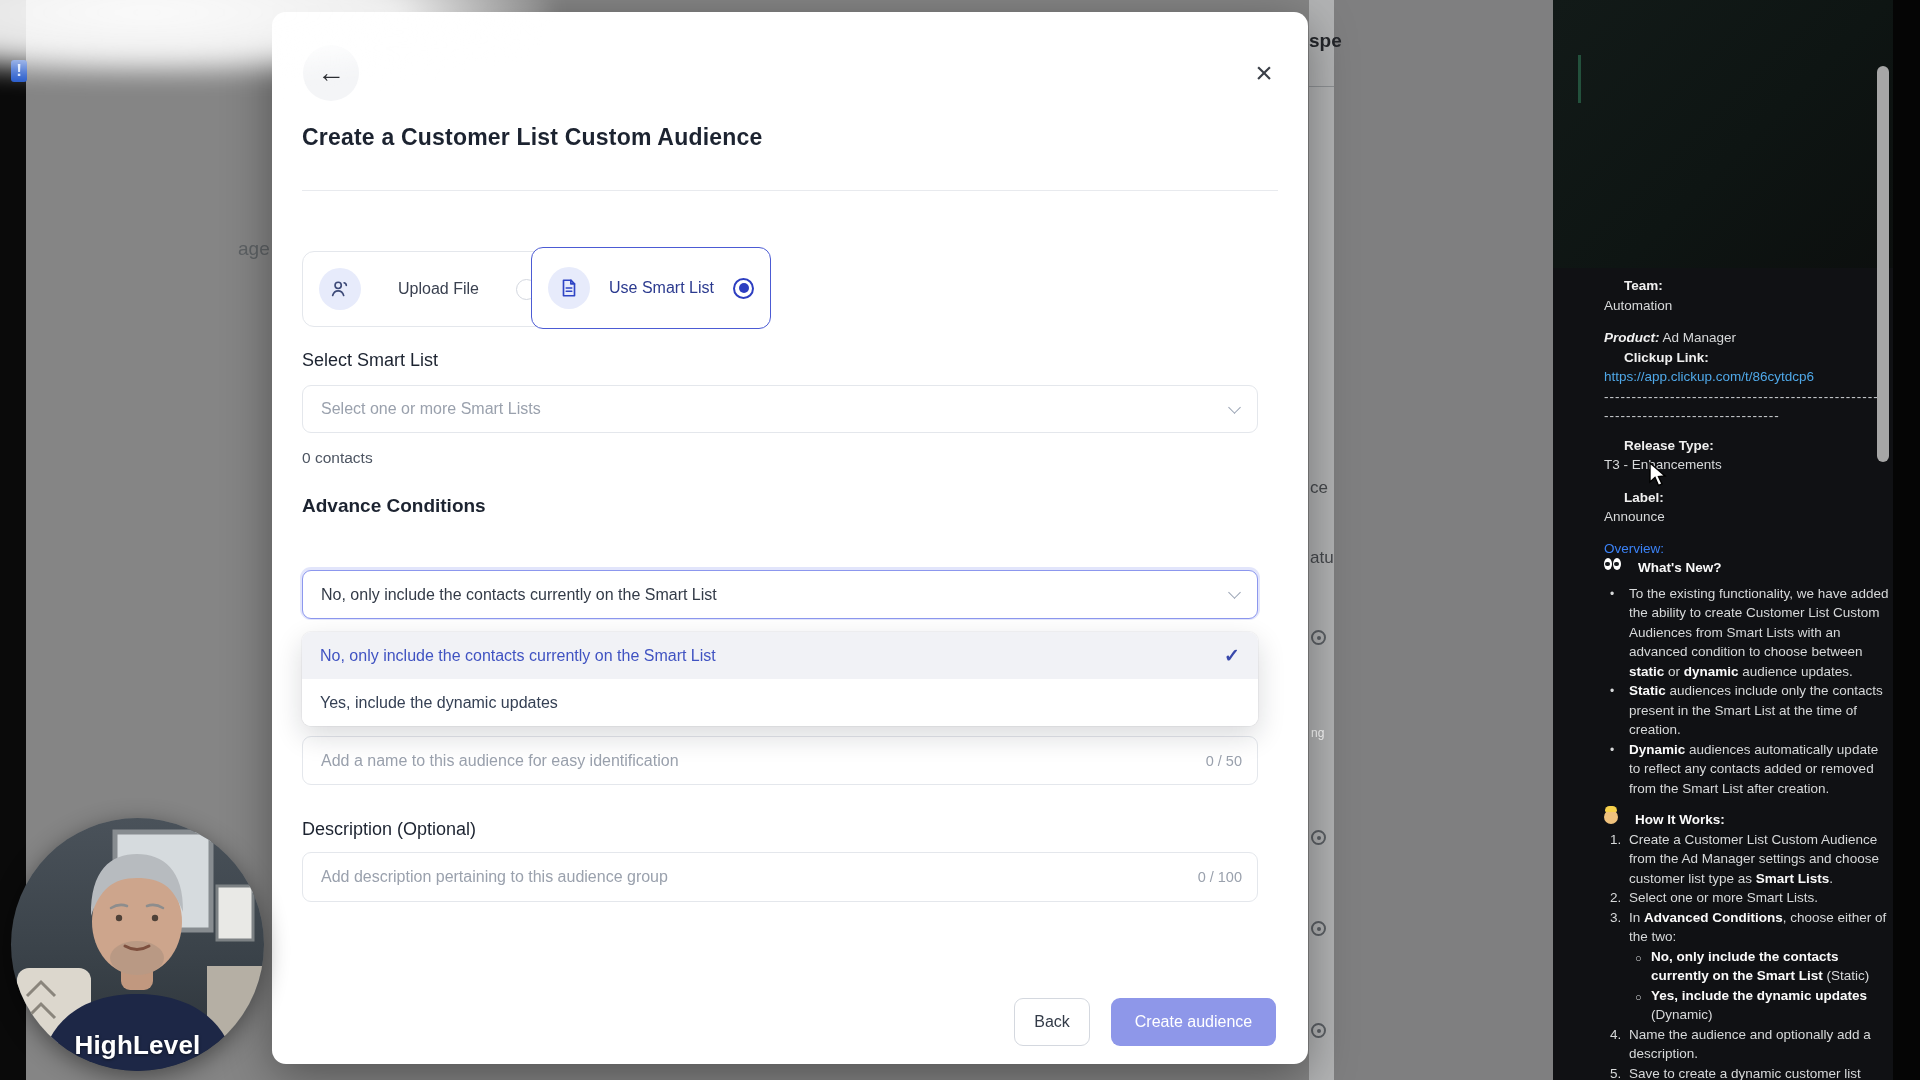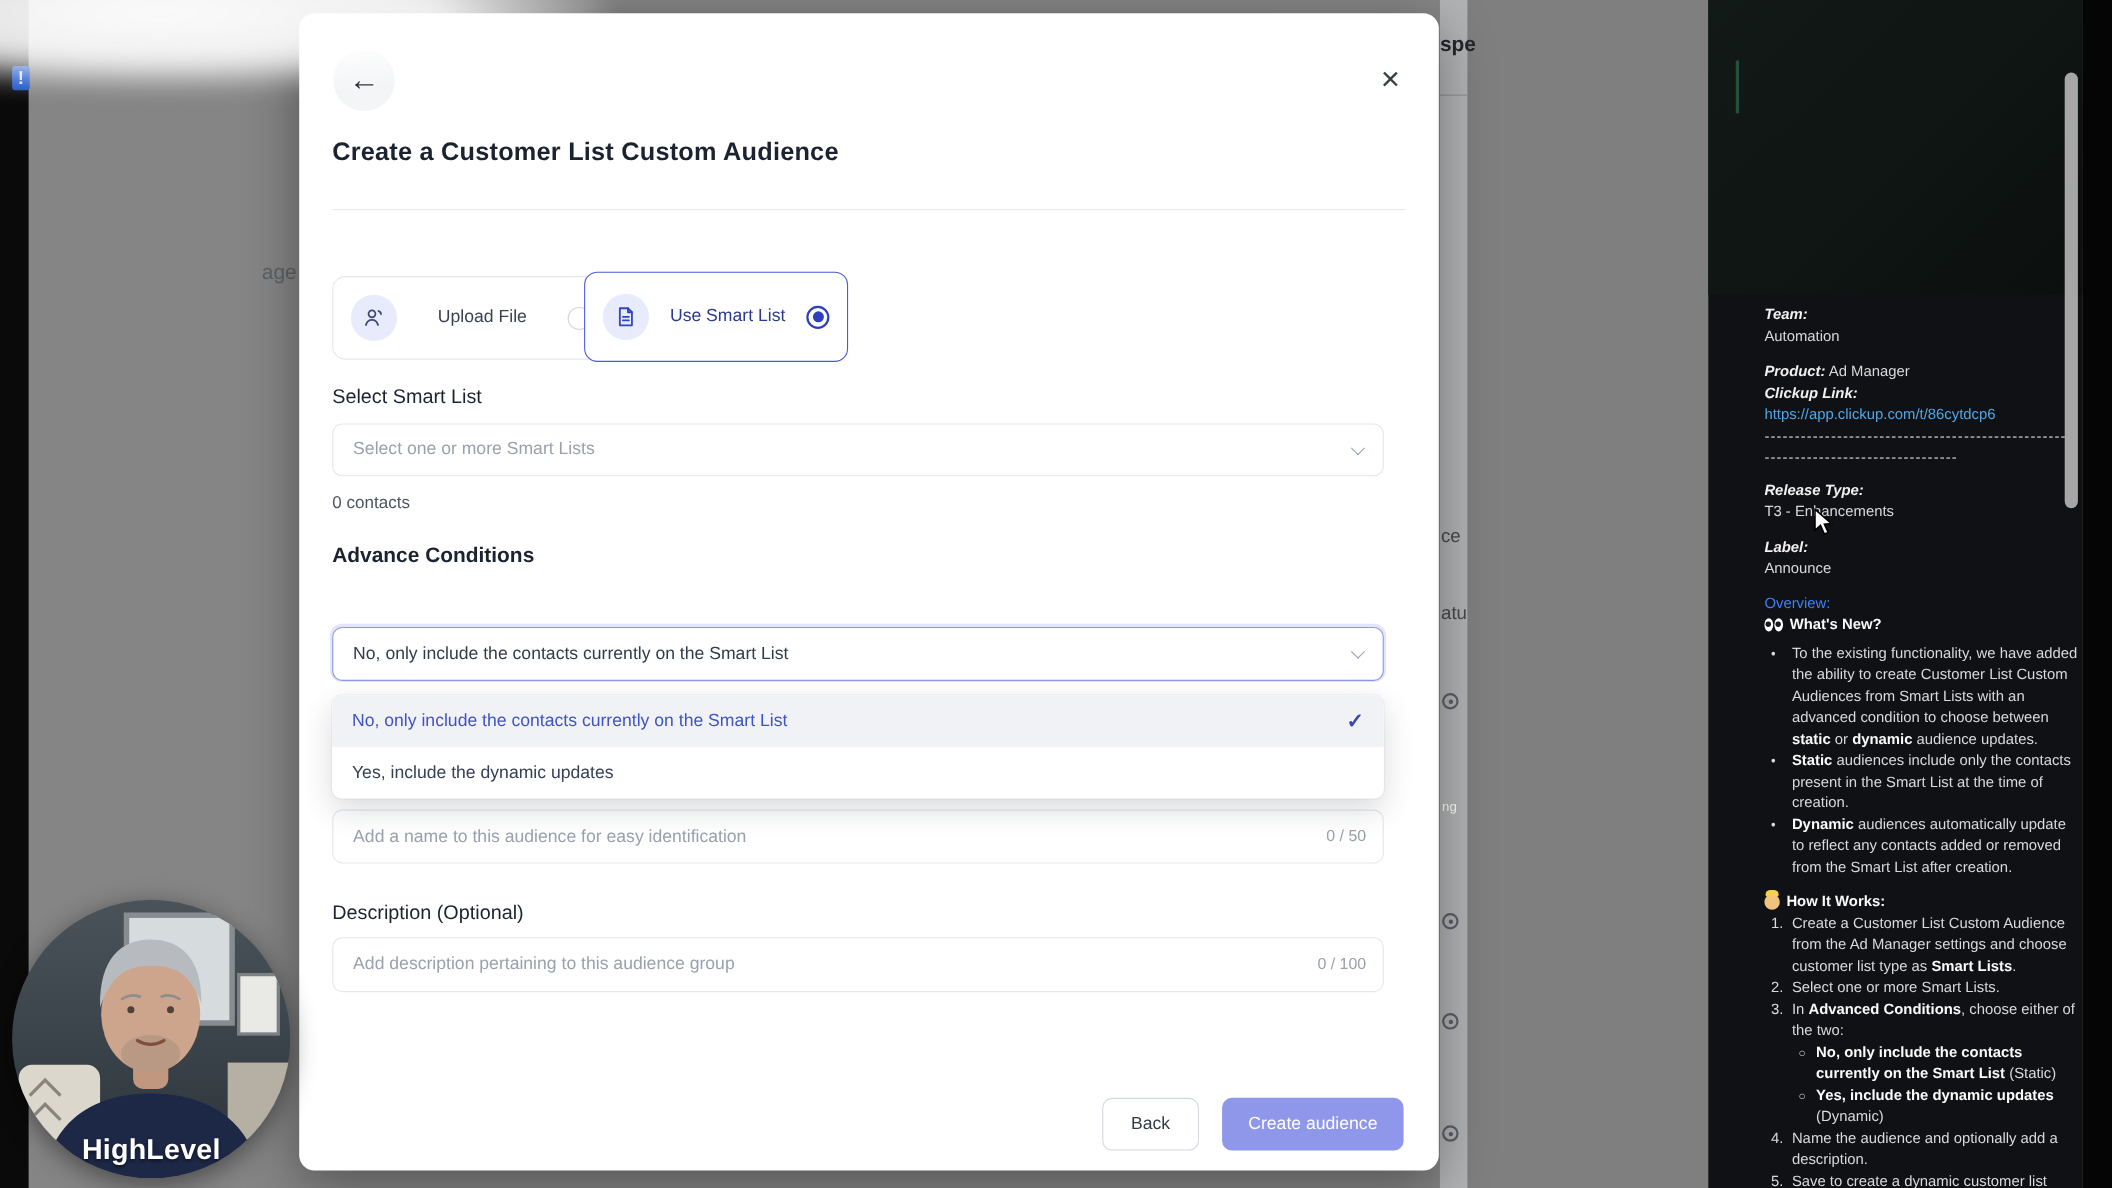--- a/index.html
+++ b/index.html
@@ -25,33 +25,33 @@
   .ri-1{top:630px} .ri-2{top:830px} .ri-3{top:921px} .ri-4{top:1023px}
 
   
   .dark-panel { position:absolute; left:1553px; top:0; width:340px; height:1080px; background:#101114; }
   .dark-panel .video-top { position:absolute; left:0; top:0; width:340px; height:268px; background:linear-gradient(135deg,#121a18 0%, #0e1513 55%, #0c0f0e 100%); }
   .dark-panel .green-line { position:absolute; left:25px; top:55px; width:3px; height:48px; background:#23513c; }
   .right-black { position:absolute; left:1893px; top:0; width:27px; height:1080px; background:#050505; }
   .dark-scrollbar { position:absolute; left:1877px; top:66px; width:12px; height:396px; background:#a6a6a6; border-radius:6px; }
 
   .rn-body { position:absolute; left:51px; top:276px; width:286px; color:#d7d9da; font-size:13.5px; line-height:19.5px; }
-  .rn-label { font-weight:700; font-style:italic; color:#f0f0f0; }
+  .rn-label { font-weight:700; color:#f0f0f0;margin-left:20px; }
   .rn-label-inline { font-weight:700; font-style:italic; color:#f0f0f0; }
   .rn-line {}
   .rn-bold { font-weight:400; color:#3b82f6; }
   .rn-link { color:#4fa8e8; cursor:pointer; }
   .rn-dash { color:#cdd0d3; letter-spacing:1px; white-space:nowrap; overflow:hidden; }
   .rn-row { display:flex; }
   .rn-marker { flex:0 0 25px; text-align:left; padding-left:6px; }
   .rn-marker.bullet { font-size:12px; padding-top:1px; }
   .rn-marker.sub { flex:0 0 22px; margin-left:25px; font-size:11px; padding-top:2px; }
   .rn-text { flex:1; }
   .rn-text .b, .rn-iconhead .b { font-weight:700; color:#fafafa; }
-  .rn-iconhead { display:flex; align-items:center; gap:6px; font-weight:700; }
+  .rn-iconhead { display:flex; align-items:flex-start; gap:17px; font-weight:700; }
   .em-eyes { display:inline-flex; gap:1px; }
   .em-eyes i { display:inline-block; width:8px; height:12px; background:#fff; border-radius:50%; position:relative; }
   .em-eyes i::after { content:''; position:absolute; left:1px; top:3.5px; width:4.5px; height:4.5px; background:#15181c; border-radius:50%; }
   .em-worker { display:inline-block; width:14px; height:14px; background:#f0c27d; border-radius:50%; position:relative; }
   .em-worker::before { content:''; position:absolute; left:1px; top:-4px; width:12px; height:6px; background:#f6d04b; border-radius:6px 6px 2px 2px; }
 
   
   .modal { position:absolute; left:272px; top:12px; width:1036px; height:1052px; background:#ffffff; border-radius:14px; box-shadow:0 12px 48px rgba(0,0,0,.38); }
   .back-btn { position:absolute; left:31px; top:33px; width:56px; height:56px; border-radius:50%; background:#f4f5f7; display:flex; align-items:center; justify-content:center; font-size:28px; color:#15181d; cursor:pointer; }
   .close-btn { position:absolute; right:28px; top:45px; width:32px; height:32px; display:flex; align-items:center; justify-content:center; font-size:30px; color:#3a3f47; cursor:pointer; line-height:1; }
@@ -88,21 +88,21 @@
   .dd-check { color:#3949ab; font-size:19px; font-weight:700; }
 
   .text-field { position:absolute; left:30px; width:956px; height:49px; }
   .tf-name { top:724px; }
   .tf-desc { top:840px; height:50px; }
   .text-field input { width:100%; height:100%; border:1px solid #e4e7ec; border-radius:9px; padding:0 78px 0 18px; font-size:16px; color:#333b48; font-family:"Liberation Sans", sans-serif; outline:none; background:#fff; }
   .text-field input::placeholder { color:#9aa1ad; }
   .tf-counter { position:absolute; right:16px; top:50%; transform:translateY(-50%); font-size:14.5px; color:#9aa1ad; }
 
   .btn { position:absolute; top:986px; height:48px; border-radius:9px; font-size:16px; font-weight:500; display:flex; align-items:center; justify-content:center; cursor:pointer; font-family:"Liberation Sans", sans-serif; }
-  .btn-back { right:218px; width:88px; background:#fff; border:1px solid #d4d8df; color:#333b48; }
+  .btn-back { right:218px; width:76px; background:#fff; border:1px solid #d4d8df; color:#333b48; }
   .btn-create { right:32px; width:165px; background:#8e97e9; border:none; color:#fff; }
 
   
   .smudge { position:absolute; left:-70px; top:-55px; width:620px; height:135px; background:radial-gradient(ellipse at 35% 50%, rgba(255,255,255,.97) 0%, rgba(255,255,255,.88) 45%, rgba(255,255,255,0) 75%); filter:blur(10px); z-index:8; pointer-events:none; }
 
   
   .webcam { position:absolute; left:11px; top:818px; width:253px; height:253px; border-radius:50%; overflow:hidden; z-index:9; background:linear-gradient(180deg,#4a525a 0%, #3a4249 55%, #2b3238 100%); box-shadow:0 6px 24px rgba(0,0,0,.45); }
   .webcam svg { position:absolute; left:0; top:0; }
   .hl-logo { position:absolute; left:0; right:0; bottom:10px; display:flex; align-items:flex-end; justify-content:center; gap:6px; z-index:2; }
   .hl-text { color:#fff; font-size:26px; font-weight:700; letter-spacing:.2px; text-shadow:0 1px 3px rgba(0,0,0,.5); }

